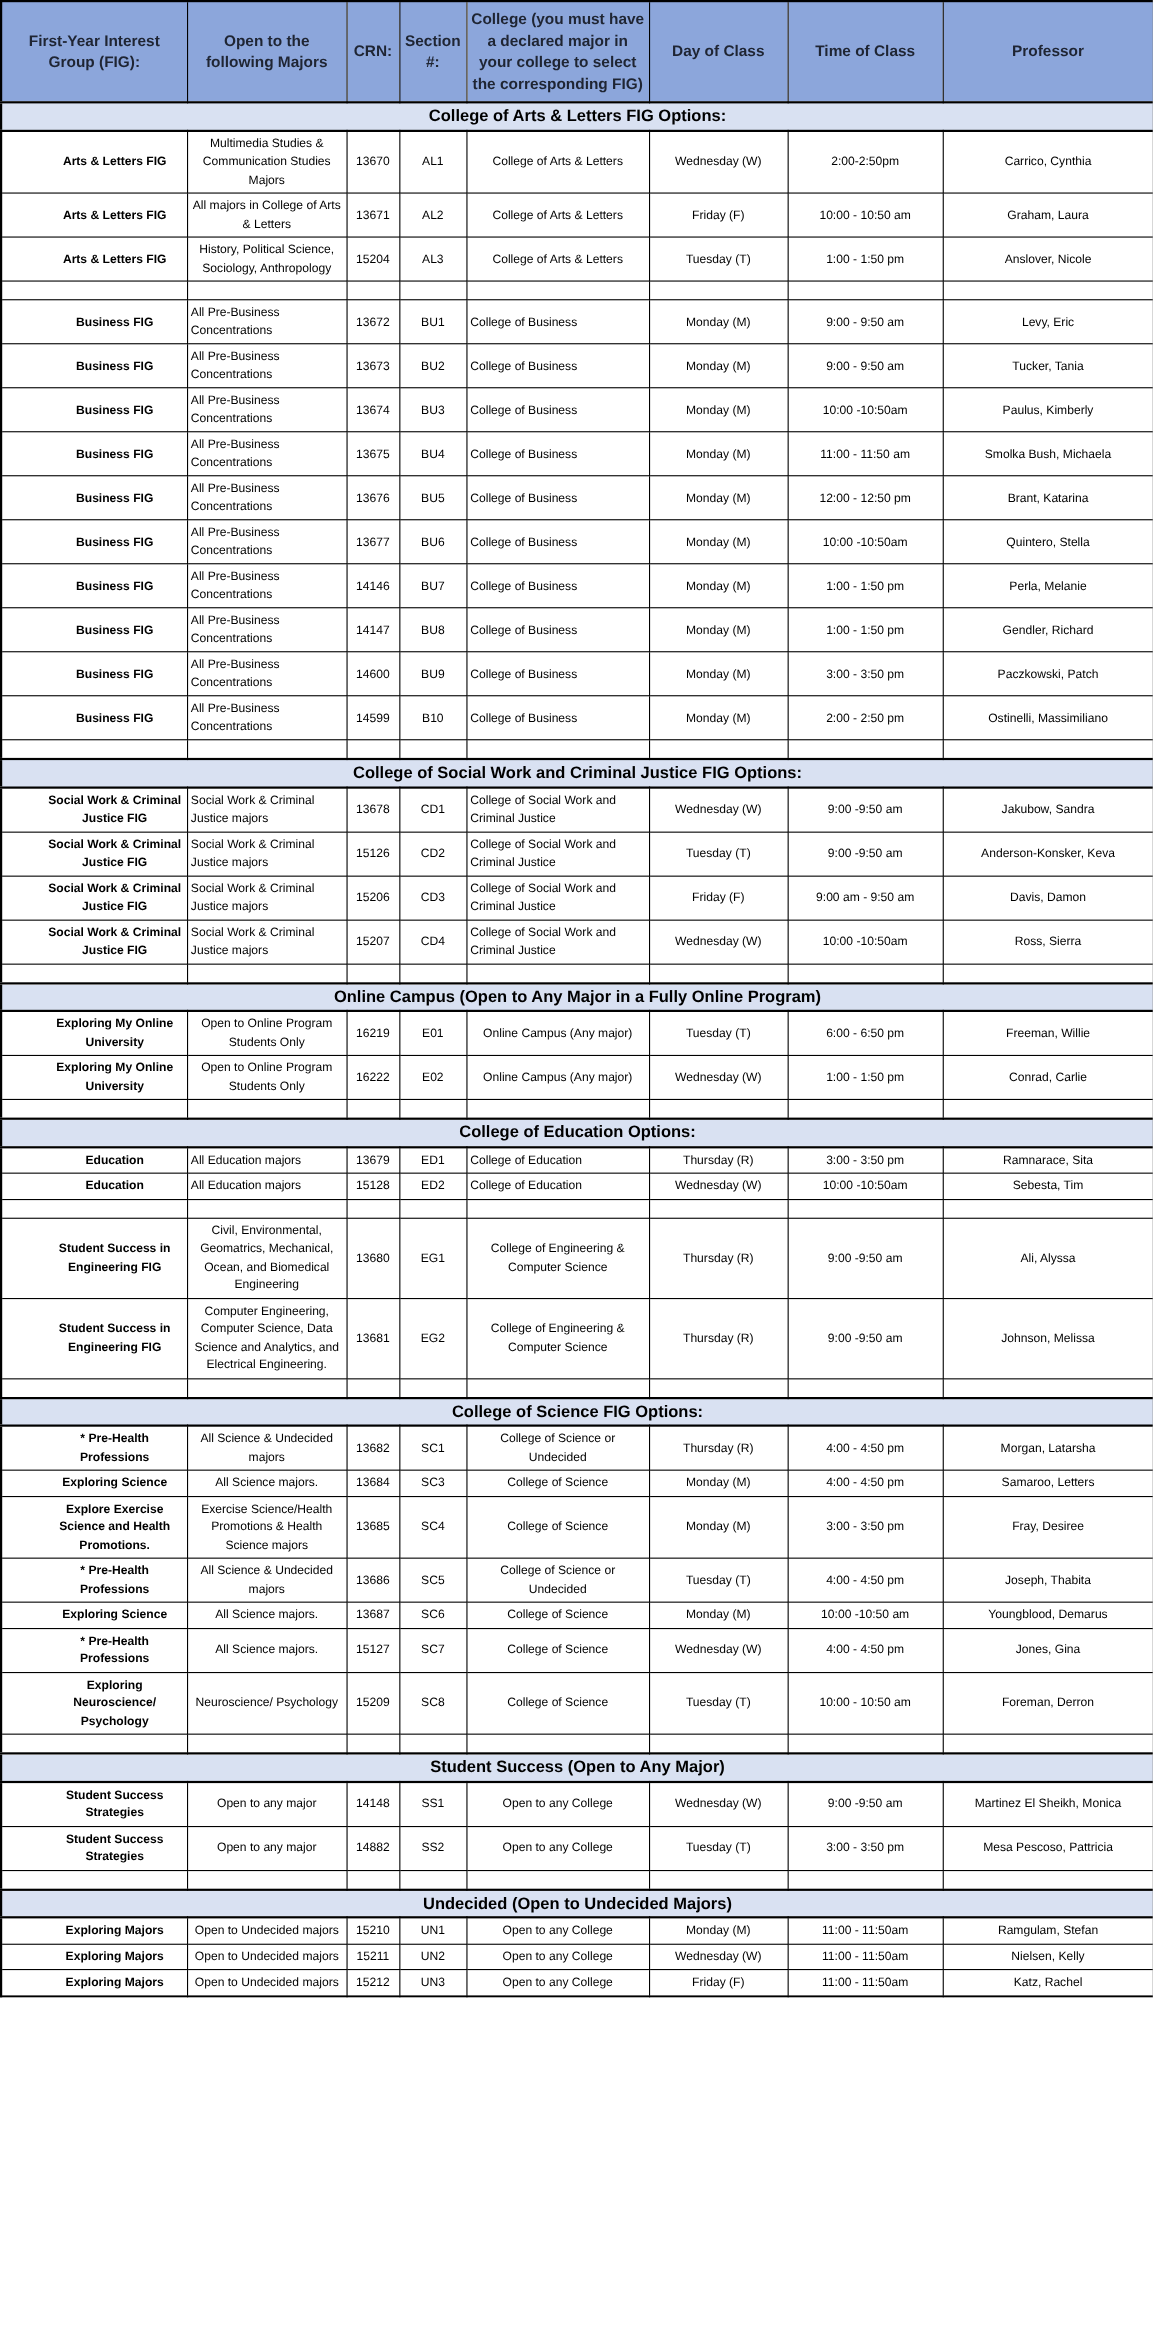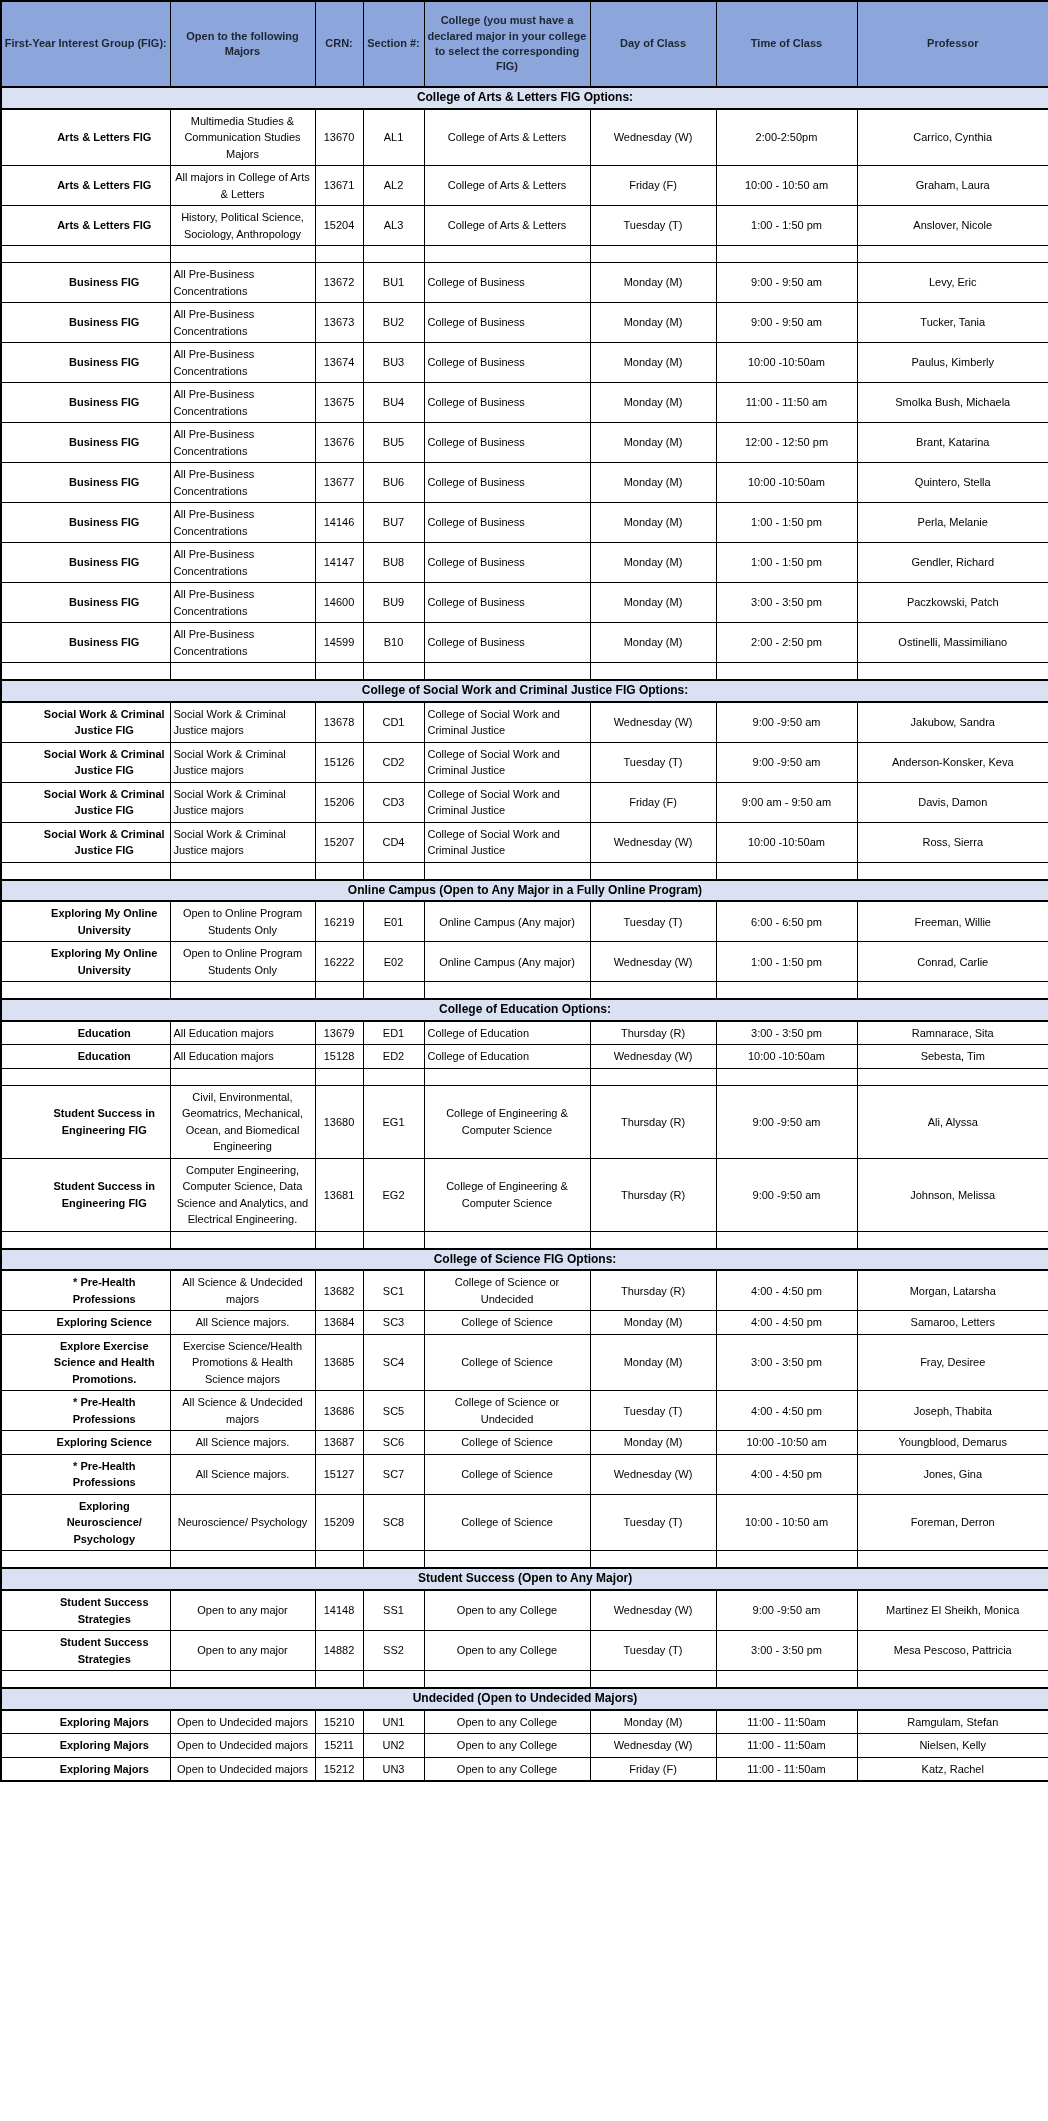--- a/index.html
+++ b/index.html
@@ -10,39 +10,39 @@
   }
   html,body{margin:0;padding:0;background:#ffffff;}
   body{font-family:"Liberation Sans", sans-serif; color:#000;}
   .wrap{width:1048px;}
   table{border-collapse:collapse; table-layout:fixed; width:1048px; border:2px solid var(--border);}
   th,td{border:1px solid var(--border); overflow:hidden; word-wrap:break-word;}
   thead th{
     background:var(--header-bg);
     color:var(--header-text);
     font-weight:bold;
-    font-size:11px;
+    font-size:14px;
     line-height:1.4;
     text-align:center;
     vertical-align:middle;
     padding:6px 2px;
     height:72px;
   }
   tbody td{
     font-size:11px;
     line-height:1.5;
     padding:3px 3px;
     text-align:center;
     vertical-align:middle;
     background:#fff;
   }
   tbody td.band{
     background:var(--band-bg);
     font-weight:bold;
-    font-size:12px;
+    font-size:15px;
     line-height:1.3;
     padding:2px 3px;
     border-top:2px solid var(--border);
     border-bottom:2px solid var(--border);
   }
   tbody td.fig{font-weight:bold;padding-left:40px;}
   tbody tr.sec-left td.majors, tbody tr.sec-left td.college{text-align:left;}
   tbody tr.spacer td{height:16px; padding:0;}
 </style>
 </head>

